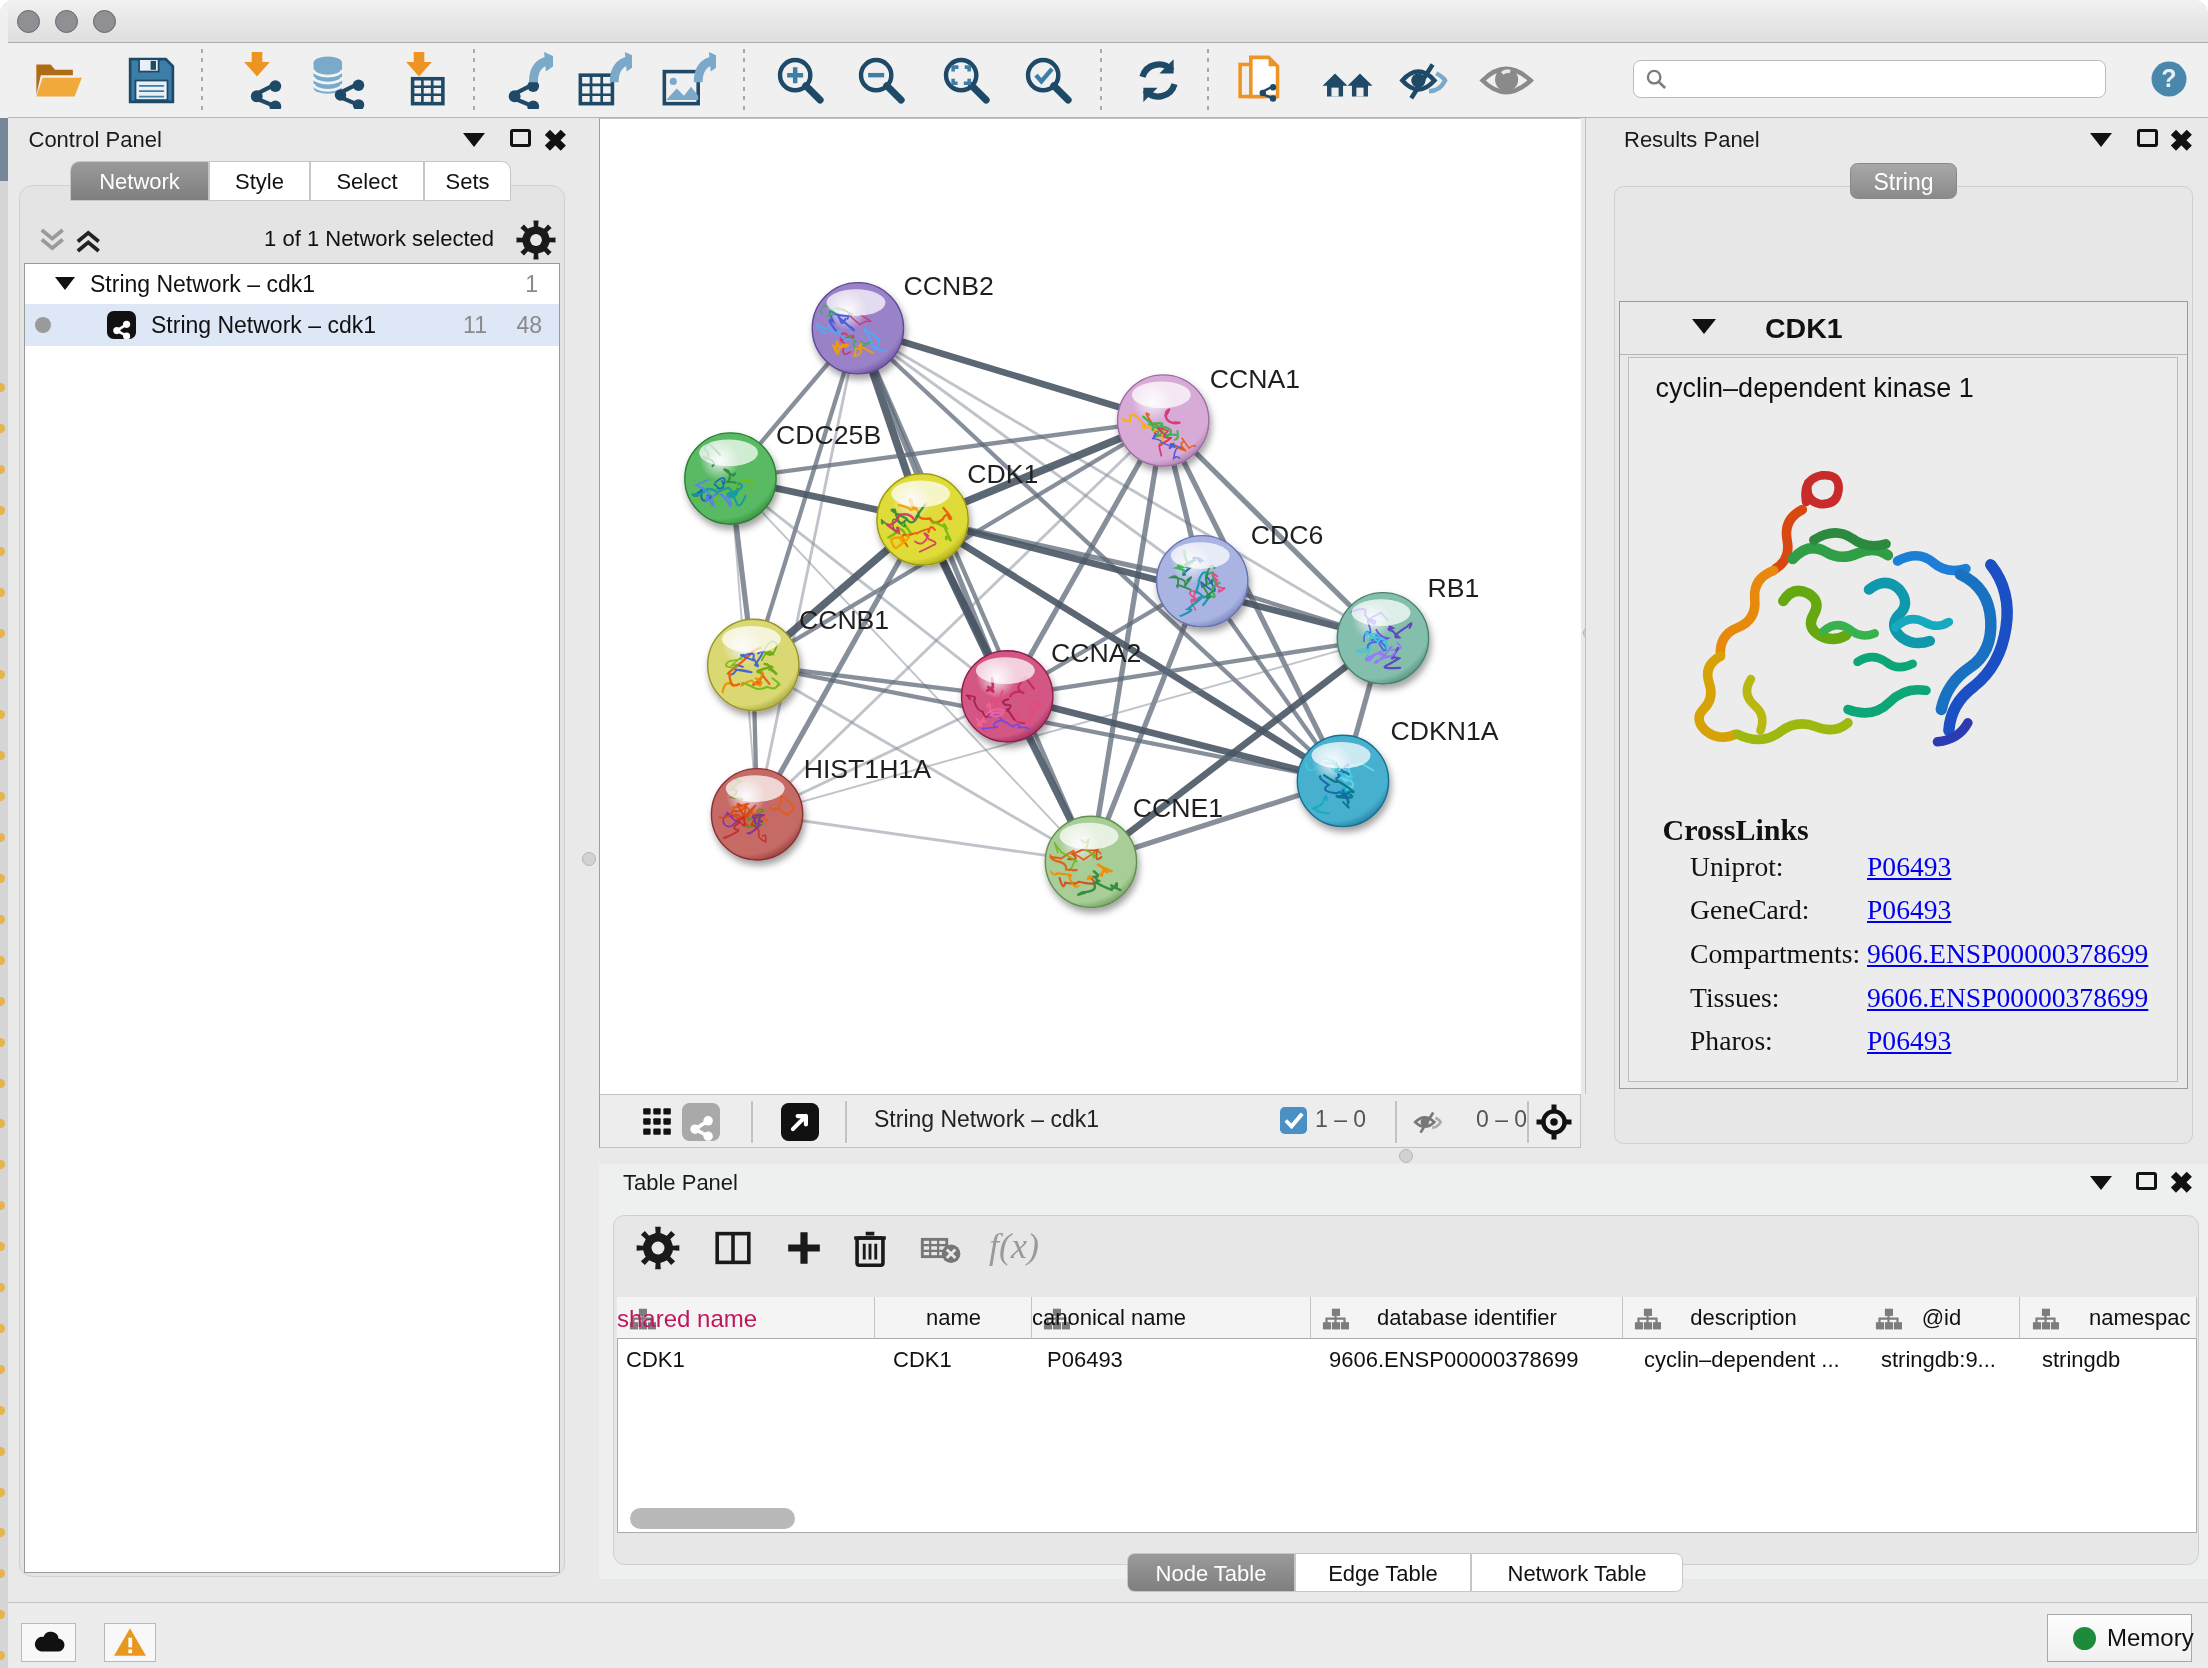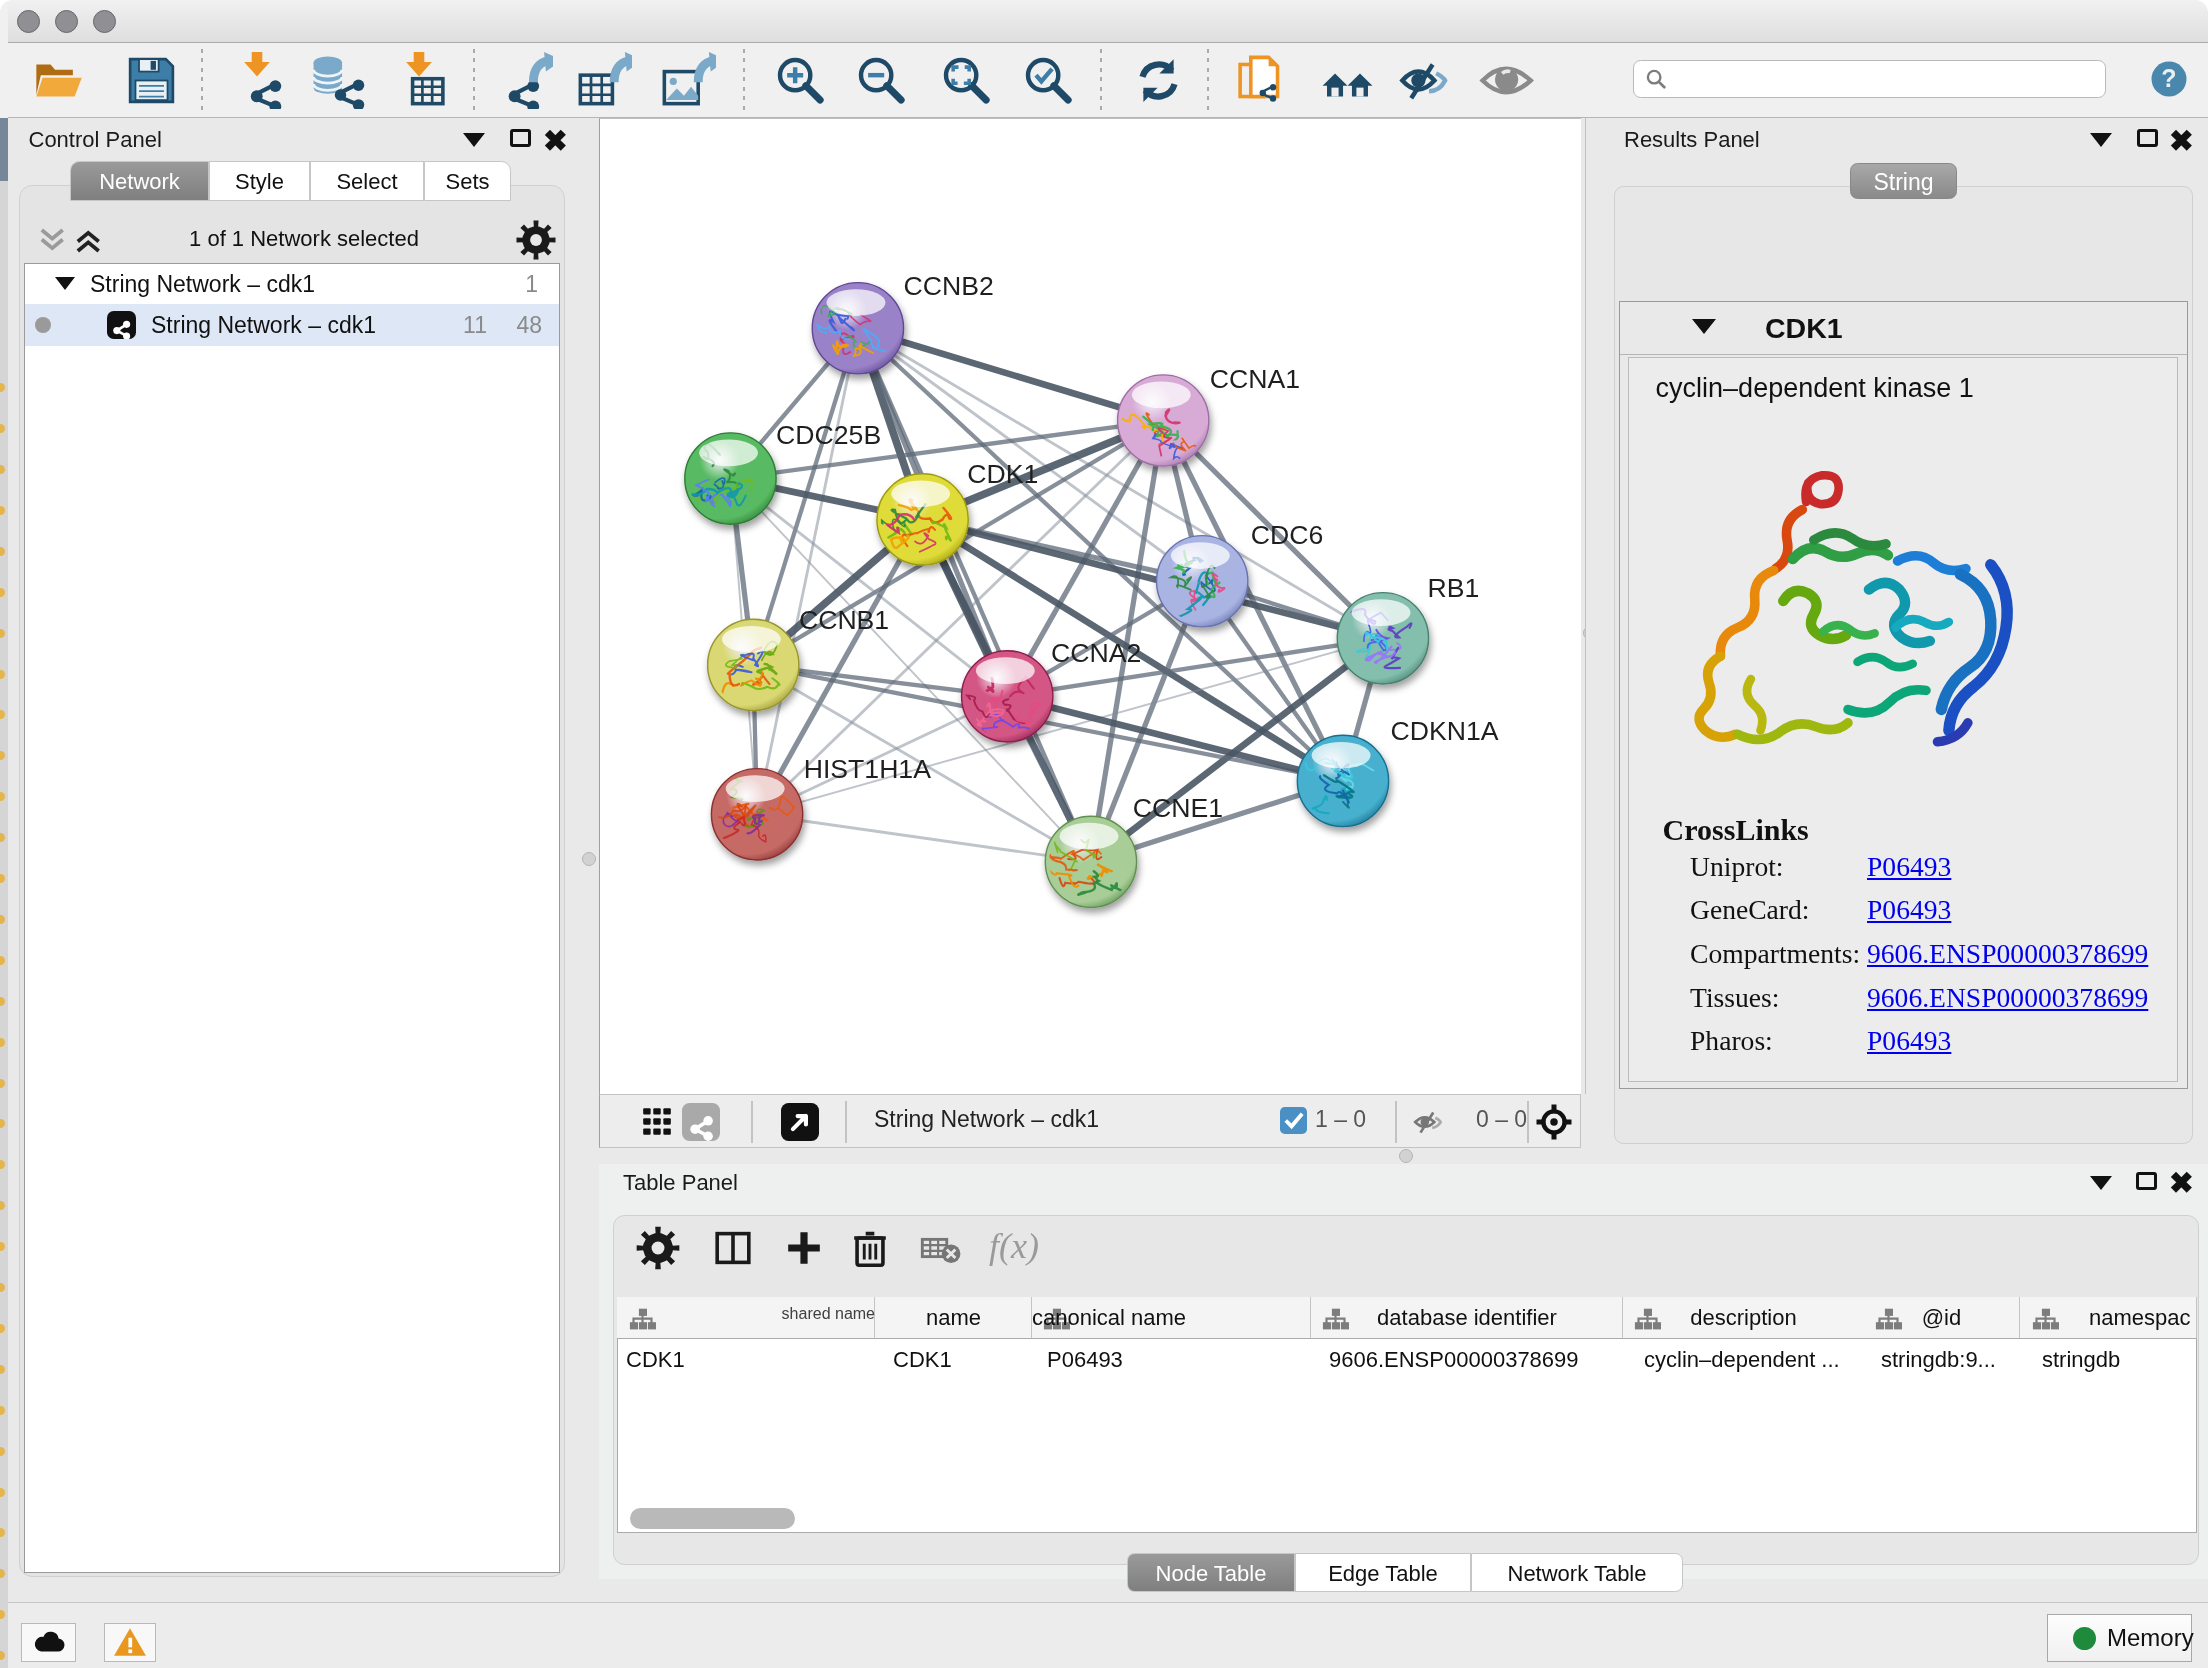--- a/index.html
+++ b/index.html
@@ -180,21 +180,21 @@
 <div class="abs tabbtn" style="left:310px;top:161px;width:114px;height:40px;line-height:40px;">Select</div>
 <div class="abs tabbtn" style="left:424px;top:161px;width:87px;height:40px;line-height:40px;border-radius:0 9.5px 0 0">Sets</div>
 <div class="abs" style="left:38px;top:228px;width:28.5px;height:23px">
 <svg width="28.5" height="25" viewBox="0 0 30 26">
         <path d="M4,2 l11,9 11,-9 M4,12 l11,9 11,-9" stroke="#9a9a9a" stroke-width="4" fill="none"></path>
       </svg></div>
 <div class="abs" style="left:74px;top:228px;width:28.5px;height:23px">
 <svg width="28.5" height="25" viewBox="0 0 30 26">
         <path d="M4,24 l11,-9 11,9 M4,14 l11,-9 11,9" stroke="#222" stroke-width="4" fill="none"></path>
       </svg></div>
-<div class="abs" style="left:114px;top:226px;width:380px;text-align:center;font-size:22px;color:#111">1 of 1 Network selected</div>
+<div class="abs" style="left:114px;top:226px;width:380px;text-align:right;font-size:22px;color:#111">1 of 1 Network selected</div>
 <div style="position:absolute;left:515px;top:219px;width:42px;height:42px;"><svg width="42" height="42" viewBox="0 0 64 64">
         <path d="M52.7,28.7 L61.7,28.1 L61.7,35.9 L52.7,35.3 L52.3,37.4 L49.0,44.3 L55.8,50.3 L50.3,55.8 L44.3,49.0 L42.5,50.2 L35.3,52.7 L35.9,61.7 L28.1,61.7 L28.7,52.7 L26.6,52.3 L19.7,49.0 L13.7,55.8 L8.2,50.3 L15.0,44.3 L13.8,42.5 L11.3,35.3 L2.3,35.9 L2.3,28.1 L11.3,28.7 L11.7,26.6 L15.0,19.7 L8.2,13.7 L13.7,8.2 L19.7,15.0 L21.5,13.8 L28.7,11.3 L28.1,2.3 L35.9,2.3 L35.3,11.3 L37.4,11.7 L44.3,15.0 L50.3,8.2 L55.8,13.7 L49.0,19.7 L50.2,21.5 z" fill="#1a1a1a"></path>
         <circle cx="32" cy="32" r="9" fill="#e8e8e8"></circle>
       </svg></div>
 <div class="abs" style="left:24px;top:263px;width:536px;height:1310px;background:#fff;border:1.9px solid #9a9a9a">
 <div style="position:relative;height:40px;line-height:40px">
 <span style="position:absolute;left:30px;top:13.3px;width:0;height:0;border-left:10.5px solid transparent;border-right:10.5px solid transparent;border-top:13.3px solid #111"></span>
 <span style="position:absolute;left:65px;font-size:23px;color:#111">String Network – cdk1</span>
 <span style="position:absolute;right:21px;font-size:23px;color:#8a8a8a">1</span>
       </div>
@@ -673,21 +673,21 @@
 <div class="abs" style="left:617px;top:1297px;width:258px;height:42px;background:#f4f4f4;border-right:1px solid #c4c4c4;border-bottom:1.9px solid #ababab"></div>
 <svg width="27" height="25" viewBox="0 0 30 26" style="position:absolute;left:629px;top:1307px">
       <g fill="#7d7d7d">
         <rect x="11" y="1" width="9" height="8"></rect>
         <rect x="1" y="16" width="9" height="8"></rect>
         <rect x="11" y="16" width="9" height="8"></rect>
         <rect x="21" y="16" width="9" height="8"></rect>
         <path d="M15,8 v5 M5,17 v-5 h20 v5 M15,11 v6" stroke="#7d7d7d" stroke-width="2.4" fill="none"></path>
       </g>
     </svg>
-<div class="abs" style="left:617px;top:1305px;width:258px;text-align:right;font-size:16px;color:#404040">shared name</div>
+<div class="abs" style="left:617px;top:1305px;width:258px;text-align:left;font-size:24px;color:#be185d">shared name</div>
 <div class="abs" style="left:875px;top:1297px;width:157px;height:42px;background:#f4f4f4;border-right:1px solid #c4c4c4;border-bottom:1.9px solid #ababab"></div>
 <div class="abs" style="left:875px;top:1305px;width:157px;text-align:center;font-size:22px;color:#111">name</div>
 <div class="abs" style="left:1032px;top:1297px;width:279px;height:42px;background:#f4f4f4;border-right:1px solid #c4c4c4;border-bottom:1.9px solid #ababab"></div>
 <svg width="27" height="25" viewBox="0 0 30 26" style="position:absolute;left:1043px;top:1307px">
       <g fill="#7d7d7d">
         <rect x="11" y="1" width="9" height="8"></rect>
         <rect x="1" y="16" width="9" height="8"></rect>
         <rect x="11" y="16" width="9" height="8"></rect>
         <rect x="21" y="16" width="9" height="8"></rect>
         <path d="M15,8 v5 M5,17 v-5 h20 v5 M15,11 v6" stroke="#7d7d7d" stroke-width="2.4" fill="none"></path>

